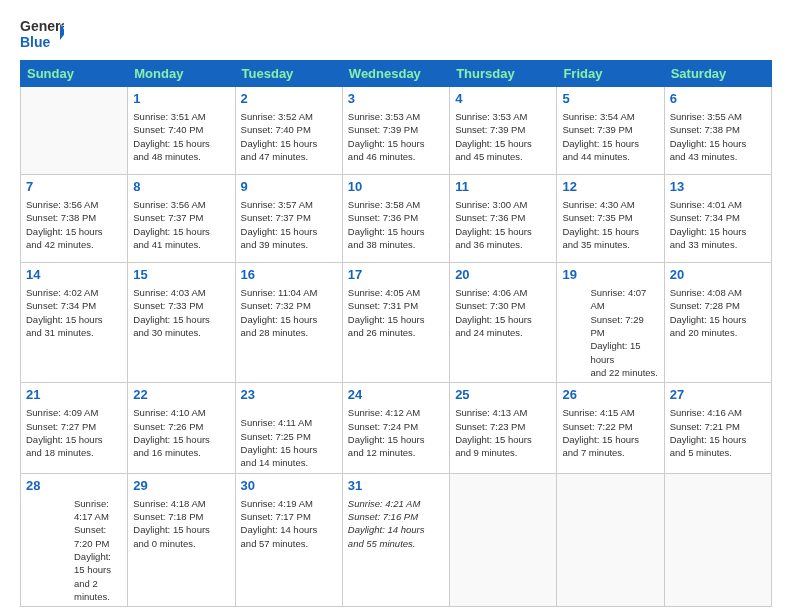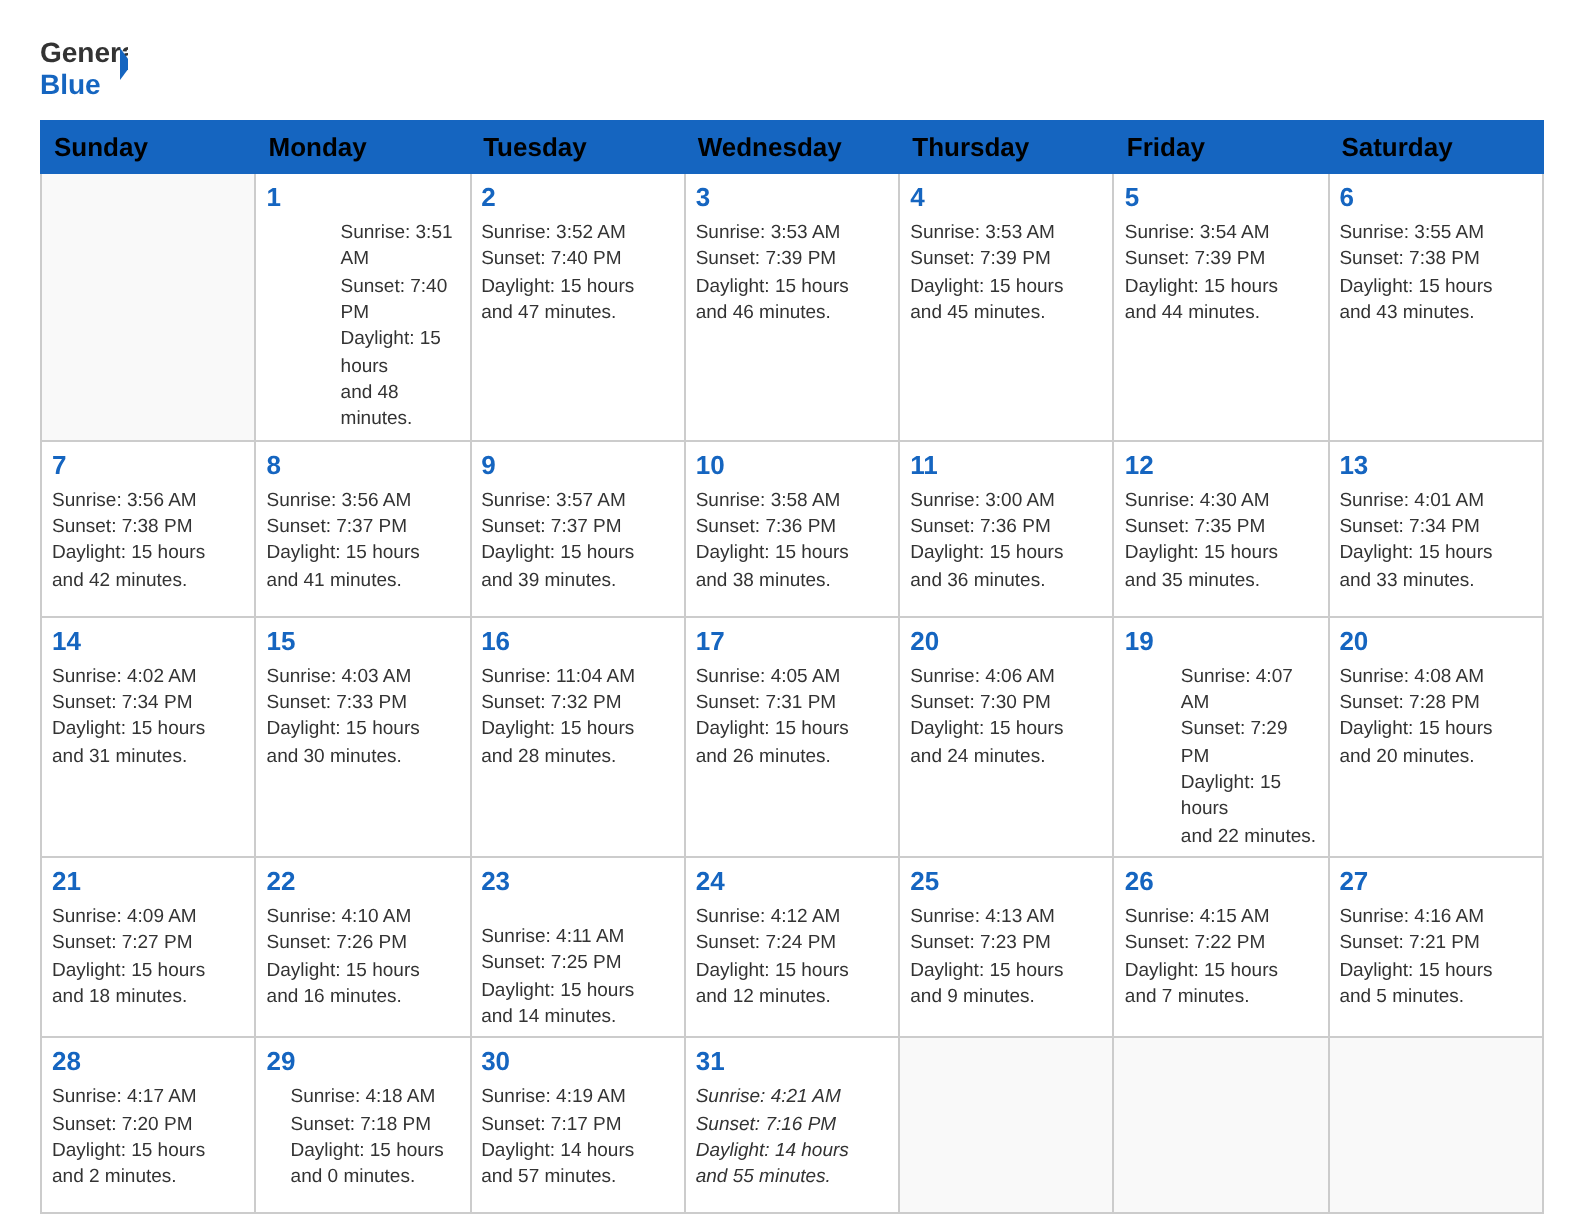--- a/index.html
+++ b/index.html
@@ -43,21 +43,21 @@
       margin-top: 2px;
     }
     .calendar {
       width: 100%;
       border-collapse: collapse;
       flex: 1;
       font-size: 10.5px;
     }
     .calendar thead tr th {
       background: #1565C0;
-      color: #000000;
+      color: #86efac;
       text-align: left;
       padding: 5px 6px;
       font-size: 13px;
       font-weight: bold;
       border: 1px solid #1565C0;
     }
     .calendar tbody tr td {
       border: 1px solid #ccc;
       vertical-align: top;
       padding: 3px 5px;
@@ -108,21 +108,21 @@
           <th>Thursday</th>
           <th>Friday</th>
           <th>Saturday</th>
         </tr>
     </thead>
     <tbody id="calendar-body">
     <tr>
           <td class="empty"></td>
           <td>
             <span class="day-number">1</span>
-            <div class="day-info" style="white-space: pre-line; margin-left: 37px;">Sunrise: 3:51 AM
+            <div class="day-info" style="white-space: pre-line;">Sunrise: 3:51 AM
 Sunset: 7:40 PM
 Daylight: 15 hours
 and 48 minutes.</div>
           </td>
           <td>
             <span class="day-number">2</span>
             <div class="day-info" style="white-space: pre-line;">Sunrise: 3:52 AM
 Sunset: 7:40 PM
 Daylight: 15 hours
 and 47 minutes.</div>
@@ -305,28 +305,28 @@
             <span class="day-number">27</span>
             <div class="day-info" style="white-space: pre-line;">Sunrise: 4:16 AM
 Sunset: 7:21 PM
 Daylight: 15 hours
 and 5 minutes.</div>
           </td>
         </tr>
         <tr>
           <td>
             <span class="day-number">28</span>
-            <div class="day-info" style="white-space: pre-line;">Sunrise: 4:17 AM
+            <div class="day-info" style="white-space: pre-line; margin-left: 48px;">Sunrise: 4:17 AM
 Sunset: 7:20 PM
 Daylight: 15 hours
 and 2 minutes.</div>
           </td>
           <td>
             <span class="day-number">29</span>
-            <div class="day-info" style="white-space: pre-line; margin-left: 12px;">Sunrise: 4:18 AM
+            <div class="day-info" style="white-space: pre-line;">Sunrise: 4:18 AM
 Sunset: 7:18 PM
 Daylight: 15 hours
 and 0 minutes.</div>
           </td>
           <td>
             <span class="day-number">30</span>
             <div class="day-info" style="white-space: pre-line;">Sunrise: 4:19 AM
 Sunset: 7:17 PM
 Daylight: 14 hours
 and 57 minutes.</div>

